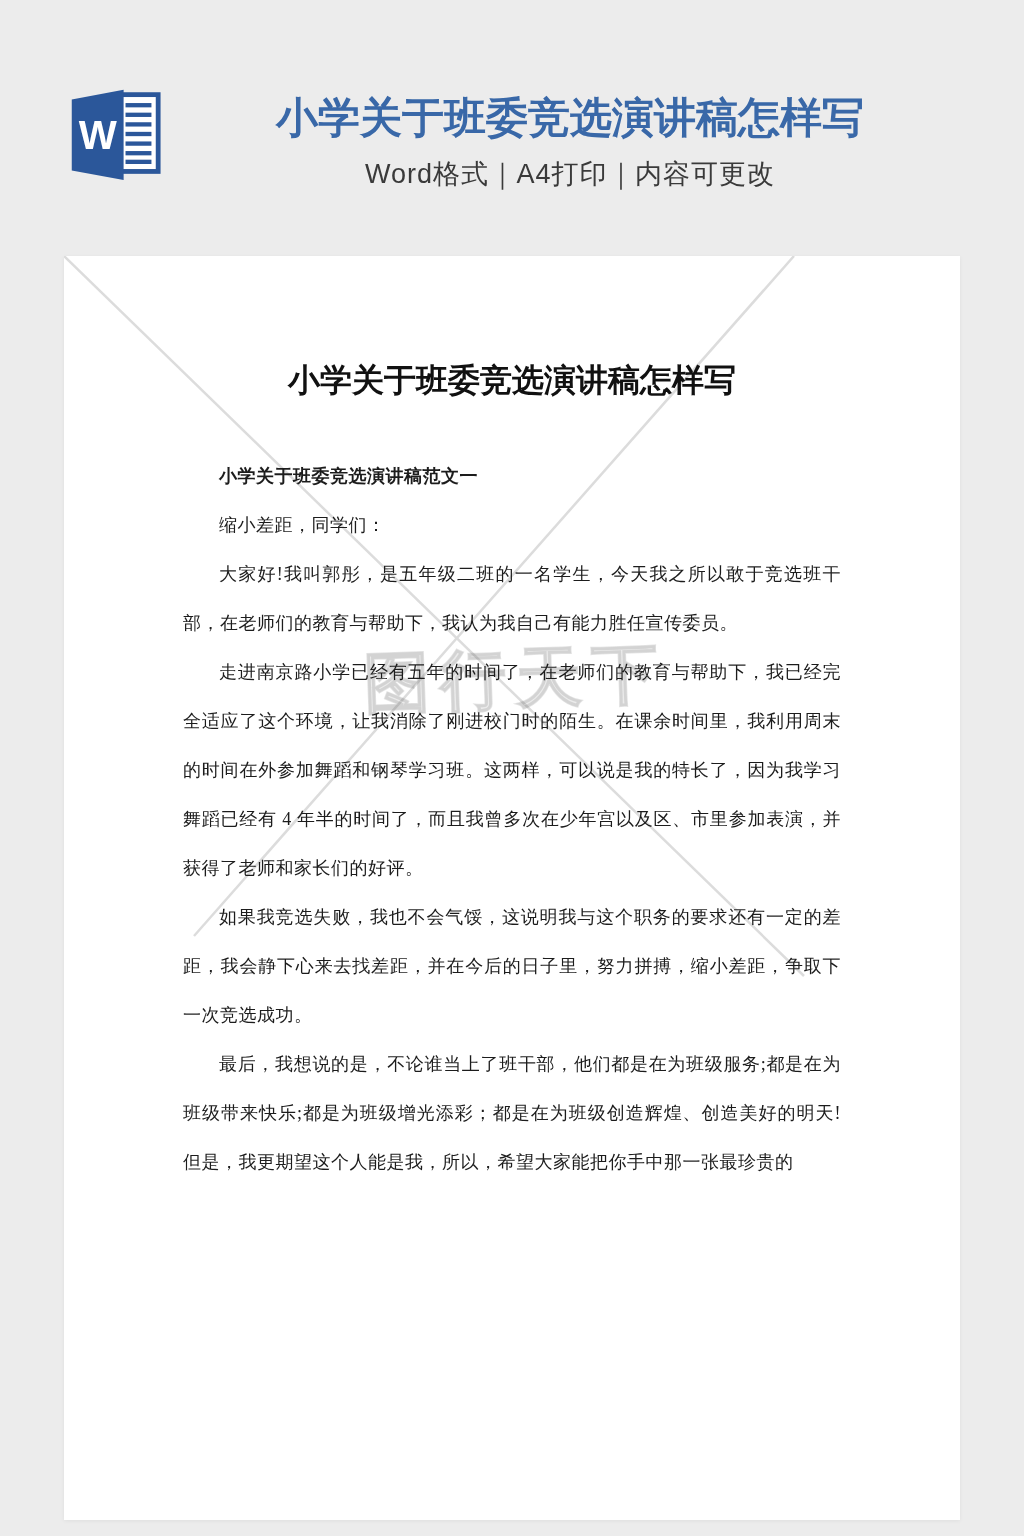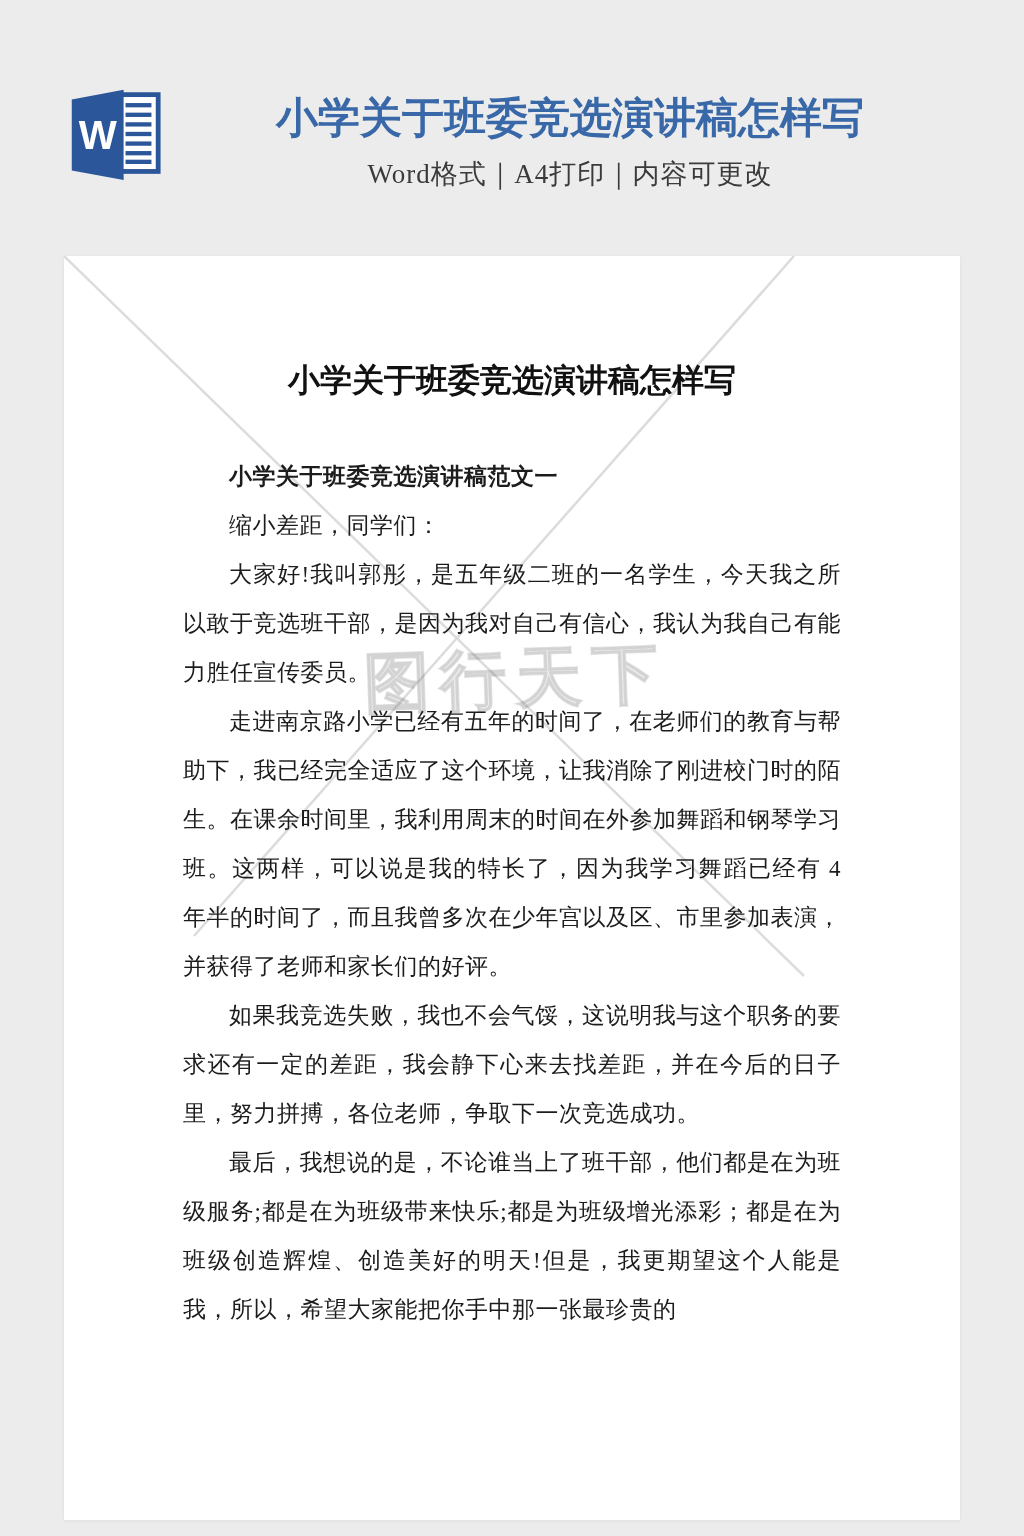--- a/index.html
+++ b/index.html
@@ -21,21 +21,20 @@
     font-weight: 700;
     color: #3968a8;
     letter-spacing: 0px;
     line-height: 1.15;
   }
   .header-subtitle {
     margin-top: 14px;
     font-size: 27px;
     color: #3a3a3a;
     letter-spacing: 1px;
-    font-family: Liberation Serif, serif;
   }
 
   
   .doc-page {
     position: absolute;
     left: 64px; top: 256px;
     width: 896px; height: 1264px;
     background: #ffffff;
     box-shadow: 0 1px 4px rgba(0,0,0,0.06);
     overflow: hidden;
@@ -48,21 +47,21 @@
   }
   .doc-title {
     font-size: 32px;
     font-weight: 700;
     text-align: center;
     line-height: 40px;
     margin-bottom: 52px;
     color: #111;
   }
   .para {
-    font-size: 23px;
+    font-size: 18px;
     line-height: 49px;
     text-align: justify;
     text-indent: 2em;
     letter-spacing: 0.5px;
   }
   .para.bold { font-weight: 700; }
 
   
   .watermark-x {
     position: absolute; inset: 0;
@@ -115,18 +114,18 @@
   <svg class="watermark-x" viewBox="0 0 896 1264">
     <line x1="0" y1="0" x2="740" y2="720" stroke="#dcdcdc" stroke-width="2.5"></line>
     <line x1="730" y1="0" x2="130" y2="680" stroke="#dcdcdc" stroke-width="2.5"></line>
   </svg>
   <div class="watermark-logo">图行天下</div>
 
   <div class="doc-inner">
     <h2 class="doc-title">小学关于班委竞选演讲稿怎样写</h2>
     <p class="para bold">小学关于班委竞选演讲稿范文一</p>
     <p class="para">缩小差距，同学们：</p>
-    <p class="para">大家好!我叫郭彤，是五年级二班的一名学生，今天我之所以敢于竞选班干部，是因为我对自己有信心，我认为我自己有能力胜任宣传委员。</p>
+    <p class="para">大家好!我叫郭彤，是五年级二班的一名学生，今天我之所以敢于竞选班干部，在老师们的教育与帮助下，我认为我自己有能力胜任宣传委员。</p>
     <p class="para">走进南京路小学已经有五年的时间了，在老师们的教育与帮助下，我已经完全适应了这个环境，让我消除了刚进校门时的陌生。在课余时间里，我利用周末的时间在外参加舞蹈和钢琴学习班。这两样，可以说是我的特长了，因为我学习舞蹈已经有 4 年半的时间了，而且我曾多次在少年宫以及区、市里参加表演，并获得了老师和家长们的好评。</p>
-    <p class="para">如果我竞选失败，我也不会气馁，这说明我与这个职务的要求还有一定的差距，我会静下心来去找差距，并在今后的日子里，努力拼搏，各位老师，争取下一次竞选成功。</p>
+    <p class="para">如果我竞选失败，我也不会气馁，这说明我与这个职务的要求还有一定的差距，我会静下心来去找差距，并在今后的日子里，努力拼搏，缩小差距，争取下一次竞选成功。</p>
     <p class="para">最后，我想说的是，不论谁当上了班干部，他们都是在为班级服务;都是在为班级带来快乐;都是为班级增光添彩；都是在为班级创造辉煌、创造美好的明天!但是，我更期望这个人能是我，所以，希望大家能把你手中那一张最珍贵的</p>
   </div>
 </div>
 
 </body></html>

